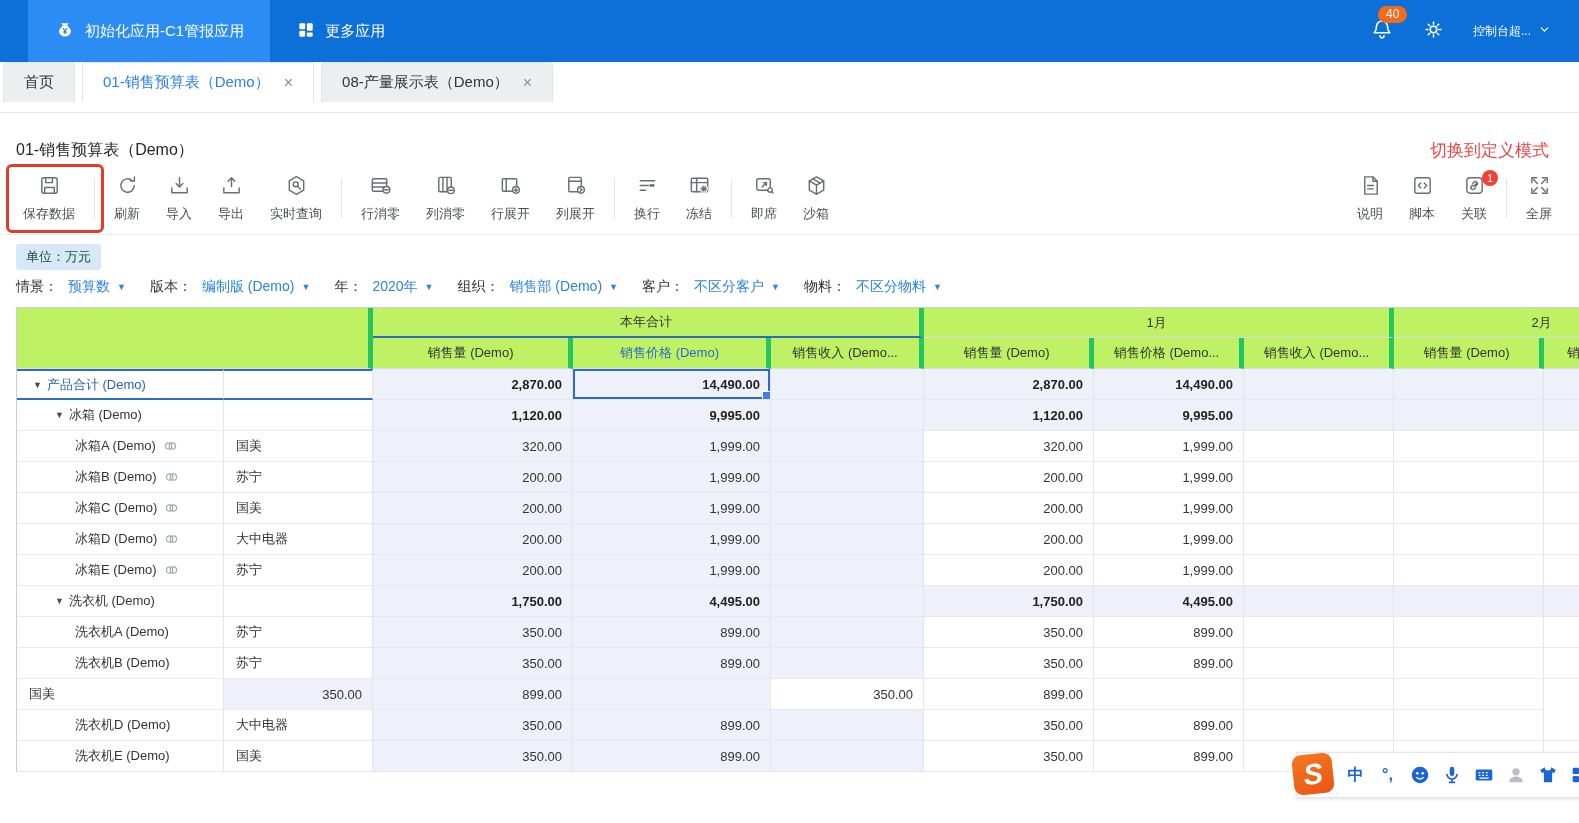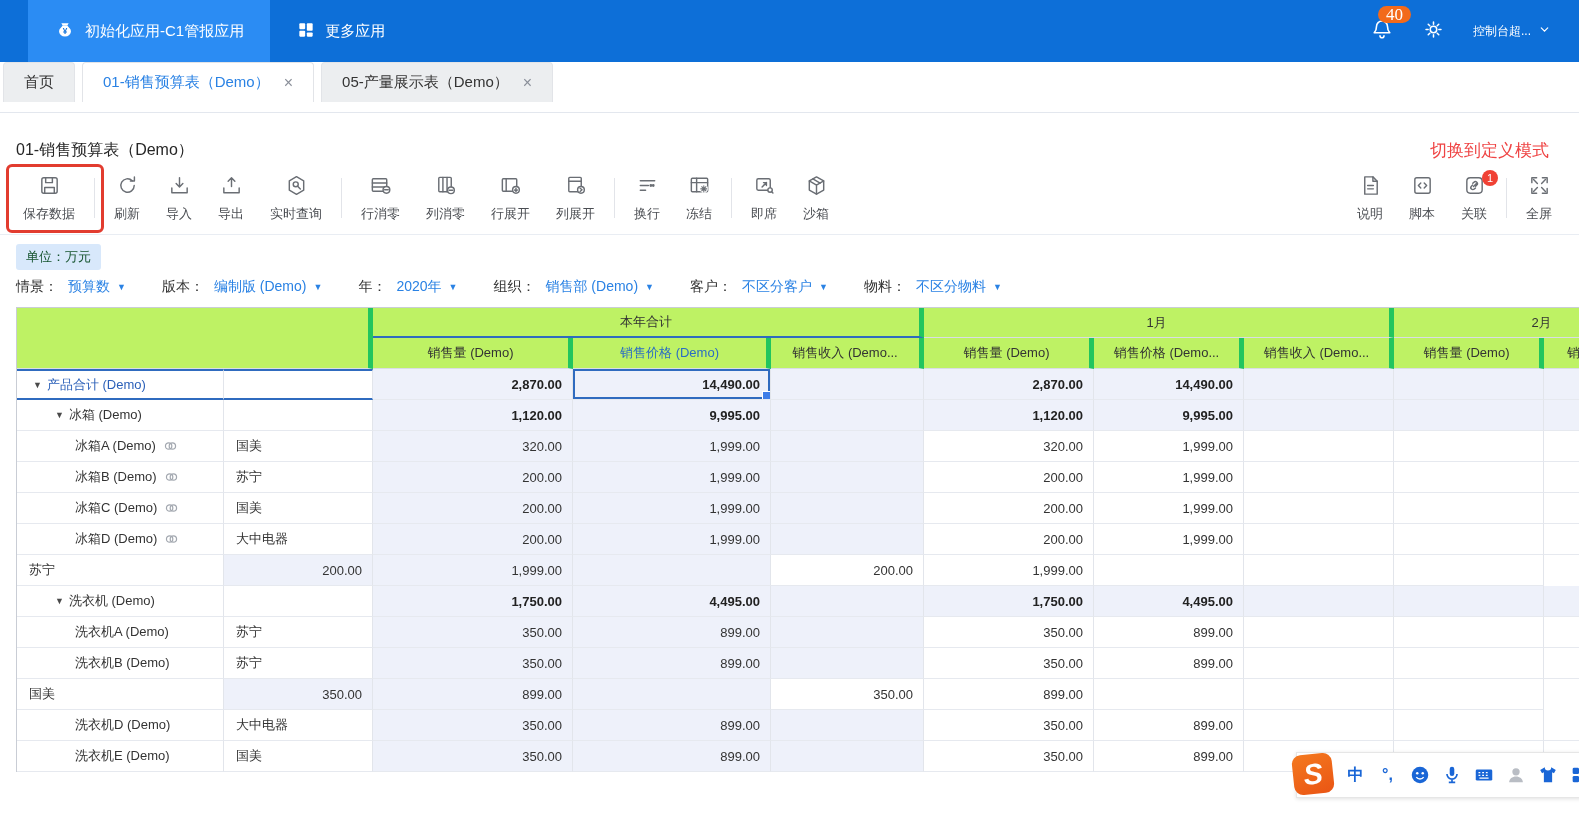--- a/index.html
+++ b/index.html
@@ -7,22 +7,22 @@
     width:1579px;height:823px;overflow:hidden;position:relative;background:#fff;
     font-family:"Liberation Sans","DejaVu Sans",sans-serif;color:#333;
     -webkit-font-smoothing:antialiased;
   }
   
   .topbar{height:62px;background:#0d6fd8;display:flex;align-items:stretch;padding-left:28px;}
   .app-tab{display:flex;align-items:center;gap:9px;padding:0 26px;color:#fff;font-size:15px;cursor:pointer;}
   .app-tab.active{background:#2b8cf3;}
   .topbar-right{margin-left:auto;display:flex;align-items:center;gap:28px;padding-right:28px;color:#fff;}
   .bell-wrap{position:relative;display:flex;align-items:center;}
-  .nbadge{position:absolute;top:-11px;left:8px;background:#f26a1b;color:#fff;font-size:17px;
-    padding:1px 8px;border-radius:9px;line-height:15px;font-family:Liberation Serif, serif;}
+  .nbadge{position:absolute;top:-11px;left:8px;background:#f26a1b;color:#fff;font-size:12px;
+    padding:1px 8px;border-radius:9px;line-height:15px;}
   .user{display:flex;align-items:center;gap:7px;font-size:12px;cursor:pointer;}
   
   .tabstrip{height:50px;background:#fff;border-bottom:1px solid #e3e7ee;display:flex;padding-left:3px;}
   .dtab{height:39px;display:flex;align-items:center;gap:14px;padding:0 20px;margin-right:7px;
     background:#eceef0;border:1px solid #e2e4e8;border-bottom:none;border-radius:4px 4px 0 0;
     font-size:15px;color:#333;cursor:pointer;white-space:nowrap;}
   .dtab.active{background:#fff;color:#2a82e4;}
   .dtab .close{color:#8a8f99;font-size:16px;line-height:1;}
   
   .titlebar{margin-top:26px;height:22px;display:flex;justify-content:space-between;align-items:center;padding:0 30px 0 16px;}
@@ -35,21 +35,21 @@
   .titem .tlabel{font-size:13px;color:#4a4d52;margin-top:4px;white-space:nowrap;}
   .tsep{width:1px;height:40px;background:#e2e4e9;margin:0 6px;}
   .tbadge{position:absolute;top:-4px;right:2px;background:#f04134;color:#fff;font-size:11px;width:16px;height:16px;
     border-radius:50%;display:flex;align-items:center;justify-content:center;}
   .red-box{position:absolute;left:6px;top:164px;width:92px;height:63px;border:3px solid #e23c2f;border-radius:6px;
     pointer-events:none;z-index:30;}
   .hdiv{margin-top:5px;height:1px;background:#e9edf3;}
   
   .unit-badge{display:inline-block;margin:9px 0 0 16px;background:#d8e8fb;color:#14532d;font-size:13px;
     padding:4px 10px;border-radius:3px;}
-  .filters{margin:8px 16px 0 16px;display:flex;gap:36px;align-items:flex-start;font-size:14px;}
+  .filters{margin:8px 16px 0 16px;display:flex;gap:24px;align-items:flex-start;font-size:14px;}
   .filter{display:flex;align-items:center;cursor:pointer;}
   .filter .flabel{color:#333;}
   .filter .fvalue{color:#2a82e4;margin-left:10px;}
   .filter .fcaret{color:#2a82e4;font-size:9px;margin-left:7px;}
   
   .grid-table{position:absolute;left:16px;top:307px;width:1677px;font-size:13px;
     border-left:1px solid #c9cdd5;border-top:1px solid #c9cdd5;background:#fff;
     --cols:207px 149px 200px 198px 153px 170px 150px 150px 150px 150px;}
   .thead{display:grid;grid-template-columns:var(--cols);grid-template-rows:30px 31px;}
   .hcell{background:#bef264;border-right:5px solid #22c55e;border-bottom:1px solid #d9dde5;
@@ -137,21 +137,21 @@
 
 <div class="tabstrip" id="tabstrip">
     <div class="dtab">
       <span>首页</span>
     </div>
     <div class="dtab active">
       <span>01-销售预算表（Demo）</span>
       <span class="close">×</span>
     </div>
     <div class="dtab">
-      <span>05-产量展示表（Demo）</span>
+      <span>08-产量展示表（Demo）</span>
       <span class="close">×</span>
     </div>
   </div>
 
 <div class="titlebar">
   <span class="title">01-销售预算表（Demo）</span>
   <a class="mode-link">切换到定义模式</a>
 </div>
 
 <div class="toolbar">
@@ -460,20 +460,29 @@
       <div class="cell num tint">200.00</div>
       <div class="cell num tint">1,999.00</div>
       <div class="cell num tint"></div>
       <div class="cell num">200.00</div>
       <div class="cell num">1,999.00</div>
       <div class="cell num"></div>
       <div class="cell num"></div>
       <div class="cell num"></div>
     </div>
     <div class="t-row">
+      <div class="cell rowhead lv2">
+        <span>冰箱E (Demo)</span>
+        <span class="linkico">
+          <svg width="15" height="12" viewBox="0 0 16 12" fill="none" stroke="#a2a7af" stroke-width="1.3">
+            <circle cx="6" cy="6" r="3.4"></circle>
+            <circle cx="10" cy="6" r="3.4"></circle>
+          </svg>
+        </span>
+      </div>
       <div class="cell rowhead" style="padding-left: 12px;">苏宁</div>
       <div class="cell num tint">200.00</div>
       <div class="cell num tint">1,999.00</div>
       <div class="cell num tint"></div>
       <div class="cell num">200.00</div>
       <div class="cell num">1,999.00</div>
       <div class="cell num"></div>
       <div class="cell num"></div>
       <div class="cell num"></div>
     </div>

